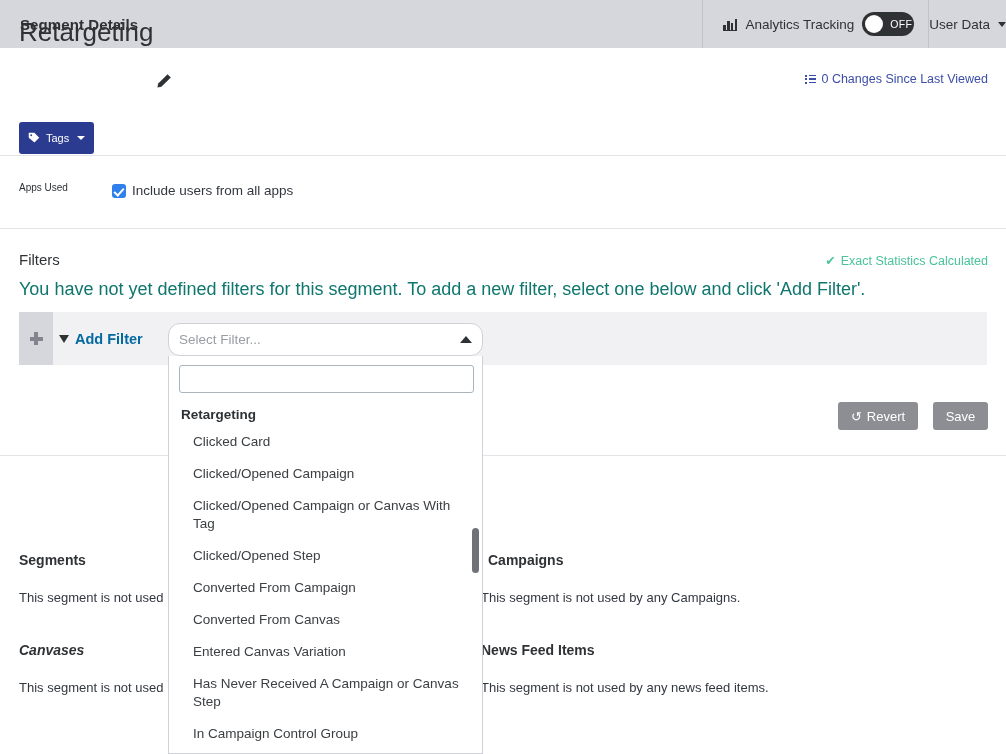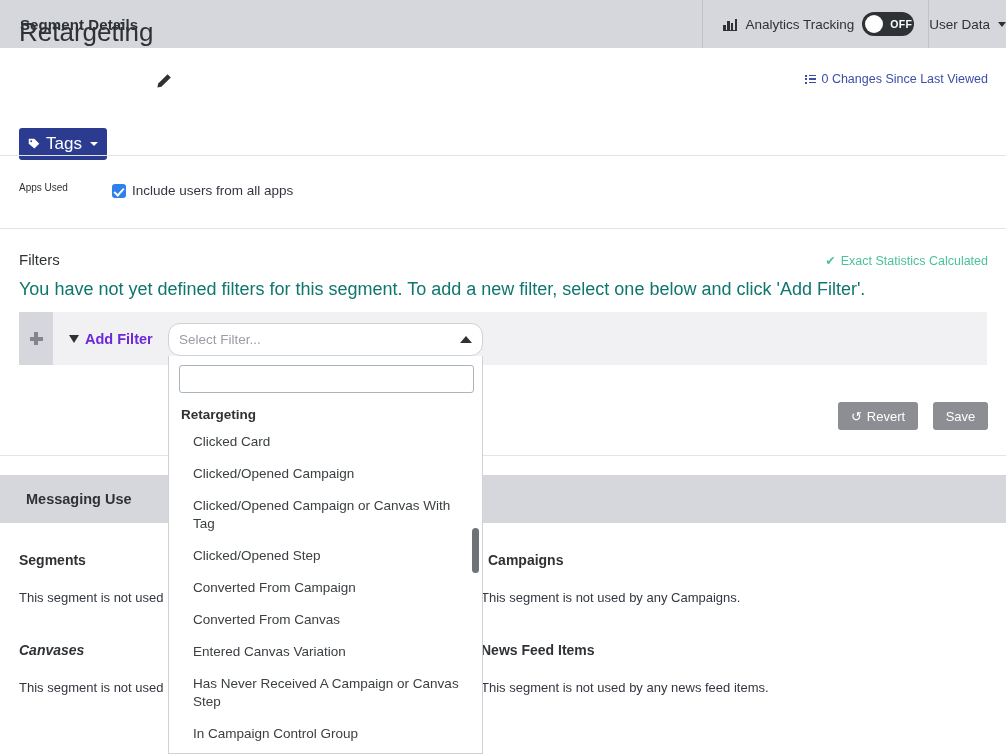--- a/index.html
+++ b/index.html
@@ -43,21 +43,21 @@
 
   .toggle {
     width: 52px; height: 24px; border-radius: 12px; background: #2f3235;
     display: flex; align-items: center; position: relative; cursor: pointer;
   }
   .toggle .knob {
     width: 18px; height: 18px; border-radius: 50%; background: #fff;
     margin-left: 3px;
   }
   .toggle .tlabel {
-    color: #fff; font-size: 10.5px; font-weight: bold;
+    color: #fff; font-size: 10.5px; font-weight: normal;
     margin-left: 7px; letter-spacing: .3px;
   }
   .caret-down {
     width: 0; height: 0; border-left: 4.5px solid transparent;
     border-right: 4.5px solid transparent; border-top: 5px solid #2f3235;
   }
   .seg-title {
     position: absolute; left: 19px; top: 19px;
     font-size: 26px; font-weight: normal; color: #2f3235; line-height: 1;
   }
@@ -67,23 +67,23 @@
     font-size: 12.5px; color: #3d4ea8; display: flex; align-items: center; gap: 5px;
     cursor: pointer; white-space: nowrap;
   }
   .list-icon { display:inline-block; width: 11px; height: 9px; position: relative; }
   .list-icon s { position:absolute; left:3.5px; height:1.6px; width:7.5px; background:#3d4ea8; display:block; text-decoration:none; }
   .list-icon s:nth-child(1){ top:0; } .list-icon s:nth-child(2){ top:3.6px; } .list-icon s:nth-child(3){ top:7.2px; }
   .list-icon b { position:absolute; left:0; width:2px; height:2px; background:#3d4ea8; display:block; }
   .list-icon b:nth-child(4){ top:0; } .list-icon b:nth-child(5){ top:3.5px; } .list-icon b:nth-child(6){ top:7px; }
 
   .tags-btn {
-    position: absolute; left: 19px; top: 128px;
+    position: absolute; left: 19px; top: 122px;
     background: #2b3b8f; color: #fff; border: none; border-radius: 3px;
-    height: 26px; padding: 16px 9px; font-size: 17px;
+    height: 26px; padding: 16px 9px; font-size: 11px;
     display: flex; align-items: center; gap: 6px; cursor: pointer;
     font-family: "Liberation Sans", sans-serif;
   }
   .tags-btn .caret { width:0;height:0;border-left:4px solid transparent;border-right:4px solid transparent;border-top:4.5px solid #fff; margin-left:2px;}
 
   .hr { position: absolute; left: 0; width: 1006px; height: 1px; background: #e3e4e8; }
 
   
   .apps-label { position: absolute; left: 19px; top: 182px; font-size: 10px; font-weight: normal; color: #2f3235; }
   .apps-check { position: absolute; left: 112px; top: 184px; width: 14px; height: 14px;
@@ -110,22 +110,22 @@
     width: 34px; background: #d6d7dc; display:flex; align-items:center; justify-content:center;
     cursor: pointer;
   }
   .plus-glyph { position: relative; width: 13px; height: 13px; }
   .plus-glyph::before, .plus-glyph::after {
     content:""; position:absolute; background:#82858d;
   }
   .plus-glyph::before { left:0; top:4.5px; width:13px; height:4px; }
   .plus-glyph::after  { top:0; left:4.5px; height:13px; width:4px; }
   .add-filter-label {
-    display:flex; align-items:center; gap:6px; padding: 0 16px;
-    font-size: 14.5px; font-weight: bold; color:#6d28d9; cursor: pointer;
+    display:flex; align-items:center; gap:6px; padding: 0 6px;
+    font-size: 14.5px; font-weight: bold; color:#0369a1; cursor: pointer;
   }
   .funnel-icon { width:0;height:0;border-left:5px solid transparent;border-right:5px solid transparent;border-top:8px solid #2f3235; }
 
   .select-box {
     position: absolute; left: 168px; top: 323px; width: 315px; height: 33px;
     background:#fff; border:1px solid #cfd1d6; border-radius: 12px;
     display:flex; align-items:center; padding: 0 10px; cursor: pointer; z-index: 30;
   }
   .select-placeholder { font-size: 13.5px; color: #9a9da4; }
   .caret-up { margin-left:auto; width:0;height:0;border-left:6px solid transparent;border-right:6px solid transparent;border-bottom:7px solid #2f3235; }
@@ -263,23 +263,20 @@
   <button class="btn btn-revert">
     <span>↺</span>
     <span>Revert</span>
   </button>
   <button class="btn btn-save">
     <span>Save</span>
   </button>
 
   <div class="hr" style="top:455px;"></div>
 
-  <div class="msg-band">
-    <span>Messaging Use</span>
-  </div>
 
   <div class="col-head" style="left:19px; top:552px;">Segments</div>
   <div class="col-text" style="left:19px; top:590px;">This segment is not used by any Segments.</div>
 
   <div class="col-head" style="left:481px; top:552px;margin-left:7px;">Campaigns</div>
   <div class="col-text" style="left:481px; top:590px;">This segment is not used by any Campaigns.</div>
 
   <div class="col-head" style="left:19px; top:642px;font-style:italic;">Canvases</div>
   <div class="col-text" style="left:19px; top:680px;">This segment is not used by any Canvases.</div>
 

